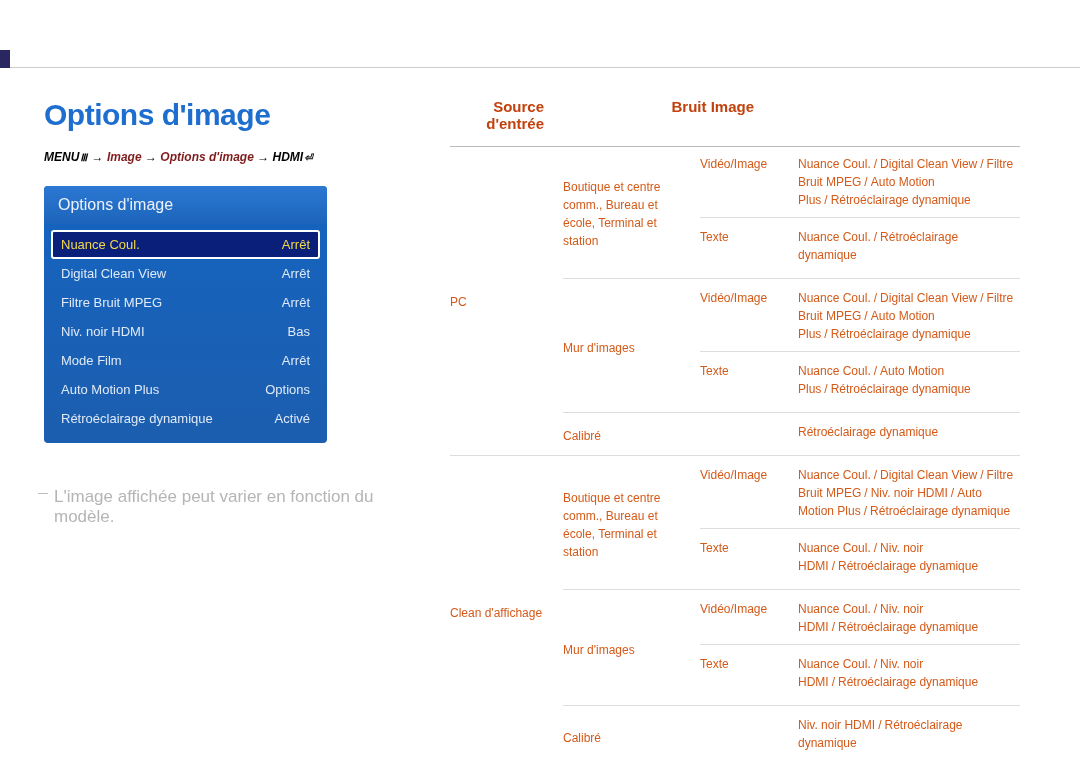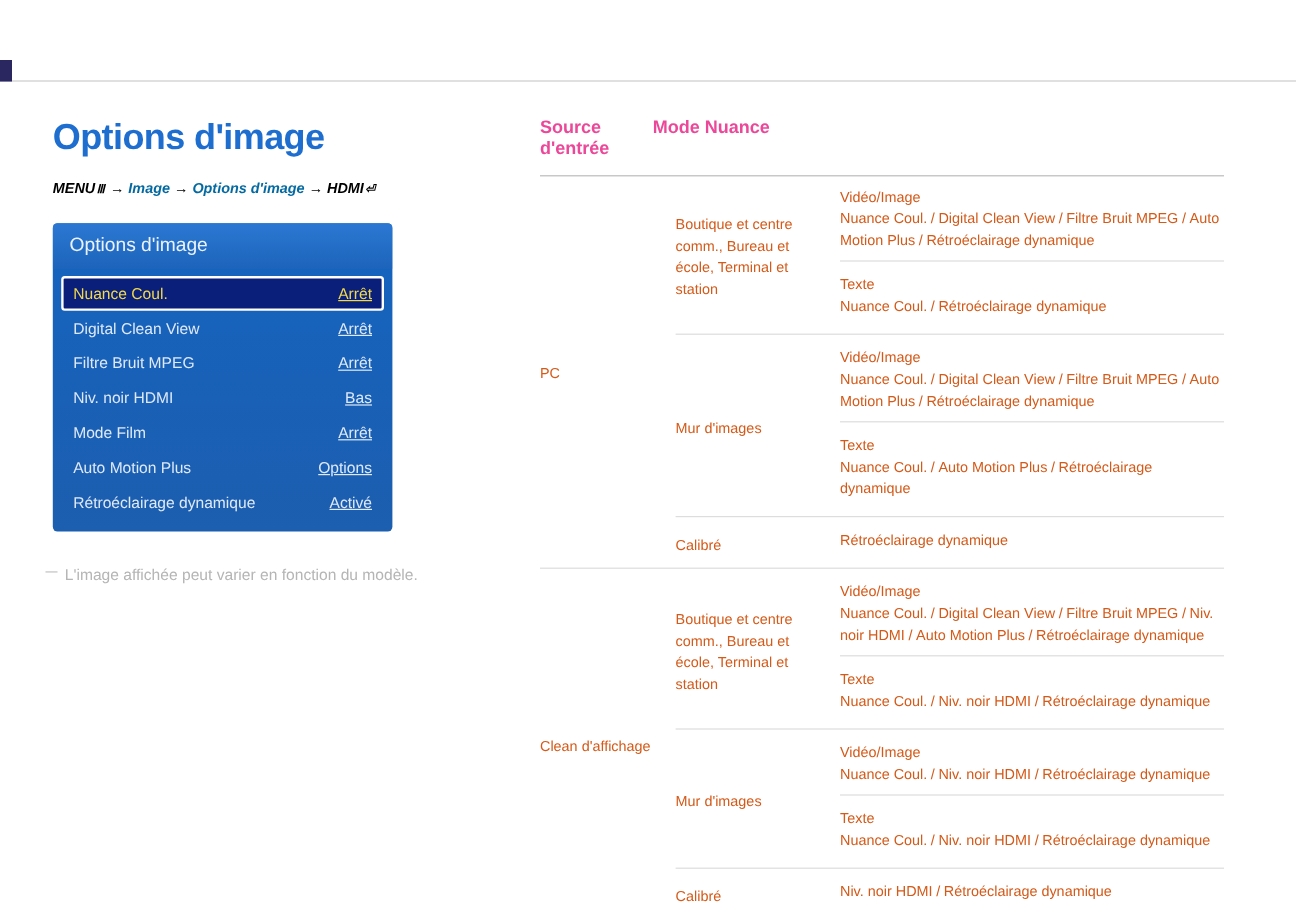--- a/index.html
+++ b/index.html
@@ -38,21 +38,21 @@
     font-weight: bold;
     color: #1e6ed0;
     margin-bottom: 18px;
     letter-spacing: -0.5px;
   }
   .breadcrumb {
     font-size: 12px;
     color: #000;
     margin-bottom: 22px;
   }
-  .breadcrumb .orange { color: #0369a1; font-weight: bold; }
+  .breadcrumb .orange { color: #7f1d1d; font-weight: bold; }
   .breadcrumb .bold { font-weight: bold; font-style: italic; }
   .breadcrumb .icon { font-size: 10px; padding: 0 1px; }
   .panel {
     width: 283px;
     border-radius: 4px;
     overflow: hidden;
     background: linear-gradient(#1564c0, #1c5eaf);
   }
   .panel-header {
     background: linear-gradient(#2b78d2, #1d64bb);
@@ -70,51 +70,52 @@
     color: #dfe9f7;
   }
   .row.selected {
     background: #0a1f7a;
     border: 2px solid #fff;
     border-radius: 3px;
     color: #f2d94a;
     padding: 5px 8px;
   }
   .row.selected .row-value { color: #f2d94a; }
-  .row-value { color: #dfe9f7; text-decoration: underline; }
+  .row-value { color: #dfe9f7; }
   .footnote {
-    font-size: 13px;
+    font-size: 17px;
     color: #b5b5b5;
-    margin-top: 28px;
+    margin-top: 44px;
     padding-left: 10px;
     position: relative;
   }
   .footnote::before {
     content: "―";
     position: absolute;
     left: -6px;
     top: 0;
     color: #aaa;
     font-size: 10px;
   }
   .table-hdr {
     display: flex;
     font-weight: bold;
     font-size: 15px;
-    color: #ec4899;
+    color: #c2410c;
     padding-bottom: 14px;
     border-bottom: 1px solid #bbb;
     margin-bottom: 8px;
+    text-align: right;
   }
   .col-a { width: 94px; }
   .col-b { width: 118px; }
   .col-c { width: 98px; }
   .col-d { flex: 1; }
   .tr-group { display: flex; align-items: center; font-size: 12px; line-height: 1.5; gap: 19px; }
-  .tr-sub { display: flex; align-items: flex-start; margin-bottom: 8px; flex-direction: column; }
+  .tr-sub { display: flex; align-items: flex-start; margin-bottom: 8px; }
   .orange { color: #d45a19; }
   .sep { color: #d45a19; padding: 0 3px; }
   .tr-line { border-top: 1px solid #ddd; margin: 6px 0 10px 0; }
 </style>
 </head>
 <body>
 
 <div class="sidebar-stub"></div>
 <div class="top-rule"></div>
 
@@ -166,21 +167,21 @@
             </div>
           </div>
       </div>
 
       <div class="footnote">L'image affichée peut varier en fonction du modèle.</div>
     </div>
 
     <div class="right-col">
       <div class="table-hdr">
         <div class="col-a">Source d'entrée</div>
-        <div class="col-b" style="width:210px">Mode Nuance</div>
+        <div class="col-b" style="width:210px">Bruit Image</div>
       </div>
       <div id="table-body">
           <div class="tr-group">
             <div class="col-a orange">PC</div>
             <div style="flex: 1 1 0%;">
               <div class="tr-group">
                 <div class="col-b orange"><span>Boutique et centre comm.</span>, <span>Bureau et école</span>, <span>Terminal et station</span></div>
                 <div style="flex: 1 1 0%;">
                   <div class="tr-sub">
                     <div class="col-c orange">Vidéo/Image</div>

